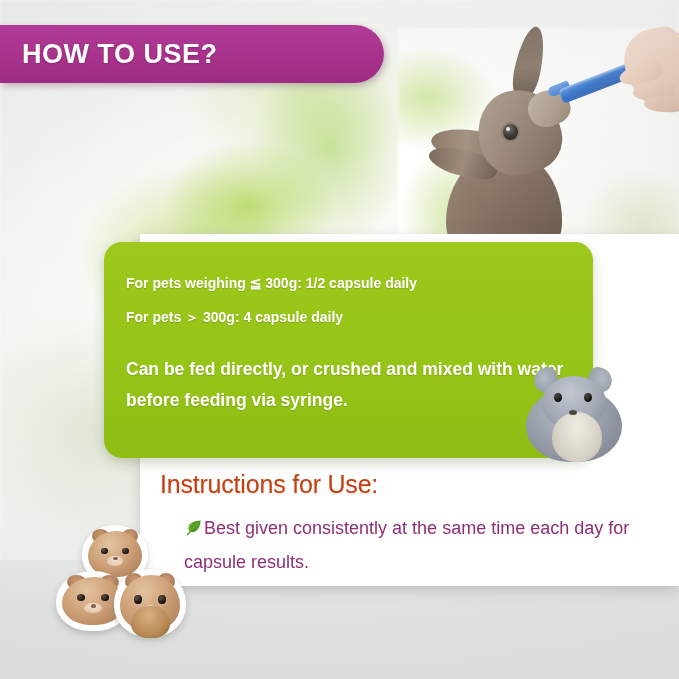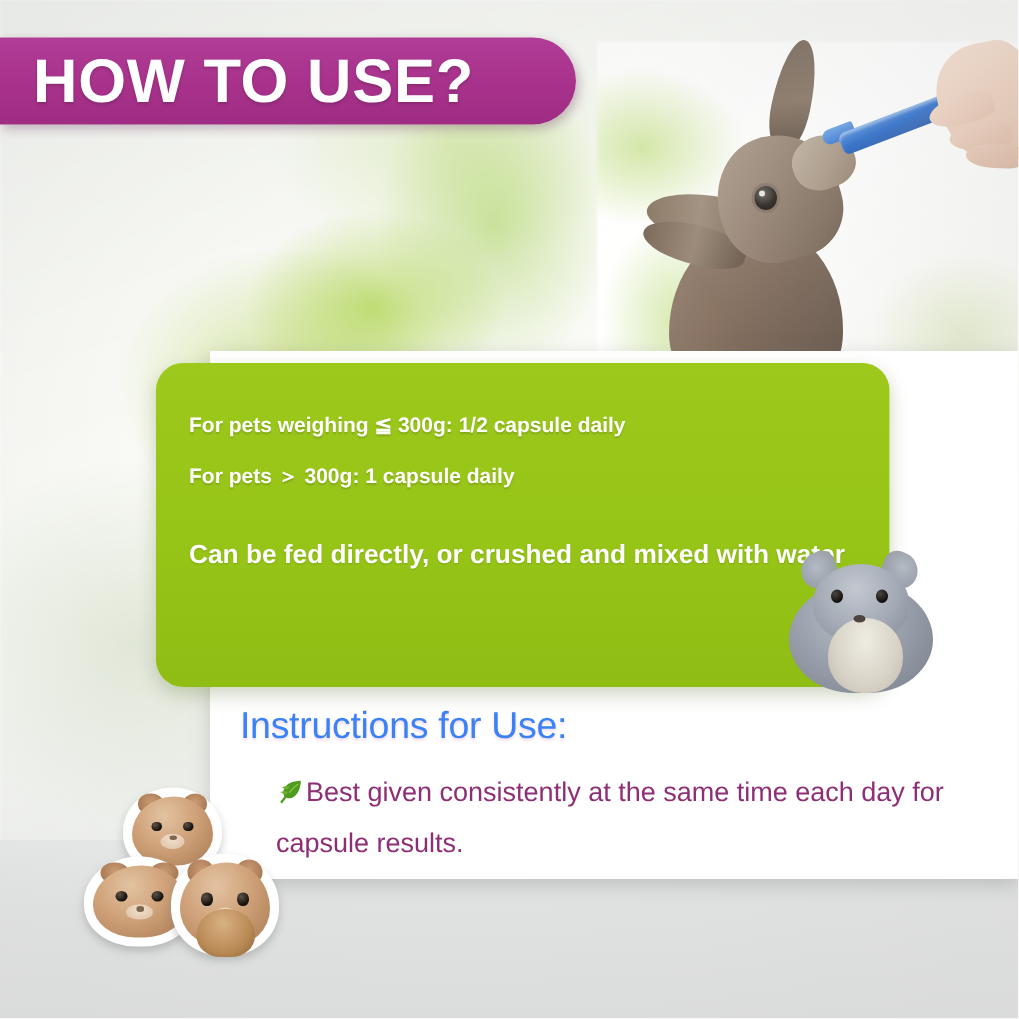--- a/index.html
+++ b/index.html
@@ -187,21 +187,21 @@
     width: 384px;
     height: 58px;
     background: linear-gradient(180deg,#b03c97 0%,#a8328b 55%,#9e2c83 100%);
     border-radius: 0 30px 30px 0;
     box-shadow: 2px 3px 7px rgba(90,40,80,0.30);
     display: flex;
     align-items: center;
   }
   .header-title {
     color: #ffffff;
-    font-size: 41px;
+    font-size: 27px;
     font-weight: bold;
     letter-spacing: 0.5px;
     margin-left: 22px;
     white-space: nowrap;
     text-shadow: 0 1px 2px rgba(80,30,70,0.35);
   }
 
   
   .white-card {
     position: absolute;
@@ -247,21 +247,21 @@
   }
 
   
   .instr-wrap {
     position: absolute;
     left: 160px;
     top: 470px;
     width: 510px;
   }
   .instr-heading {
-    color: #3b82f6;
+    color: #c2410c;
     font-size: 25px;
     font-weight: normal;
     letter-spacing: -0.2px;
     white-space: nowrap;
     text-shadow: 0 1px 2px rgba(168,50,139,0.20);
   }
   .instr-body {
     margin-top: 14px;
     margin-left: 24px;
     color: #8e2f76;
@@ -416,23 +416,24 @@
   <div class="bg-vignette"></div>
 
   <div class="header-pill">
     <div class="header-title">HOW TO USE?</div>
   </div>
 
   <div class="white-card"></div>
 
   <div class="green-box">
     <div class="dose-line">For pets weighing ≦ 300g: 1/2 capsule daily</div>
-    <div class="dose-line">For pets ＞ 300g: 1 capsule daily</div>
+    <div class="dose-line">For pets ＞ 300g: 4 capsule daily</div>
     <div class="note-block">
       <div class="note-line">Can be fed directly, or crushed and mixed with water</div>
+      <div class="note-line">before feeding via syringe.</div>
     </div>
   </div>
 
   <div class="chinchilla">
     <div class="ch-ear-l"></div>
     <div class="ch-ear-r"></div>
     <div class="ch-body"></div>
     <div class="ch-head"></div>
     <div class="ch-belly"></div>
     <div class="ch-eye-l"></div>

